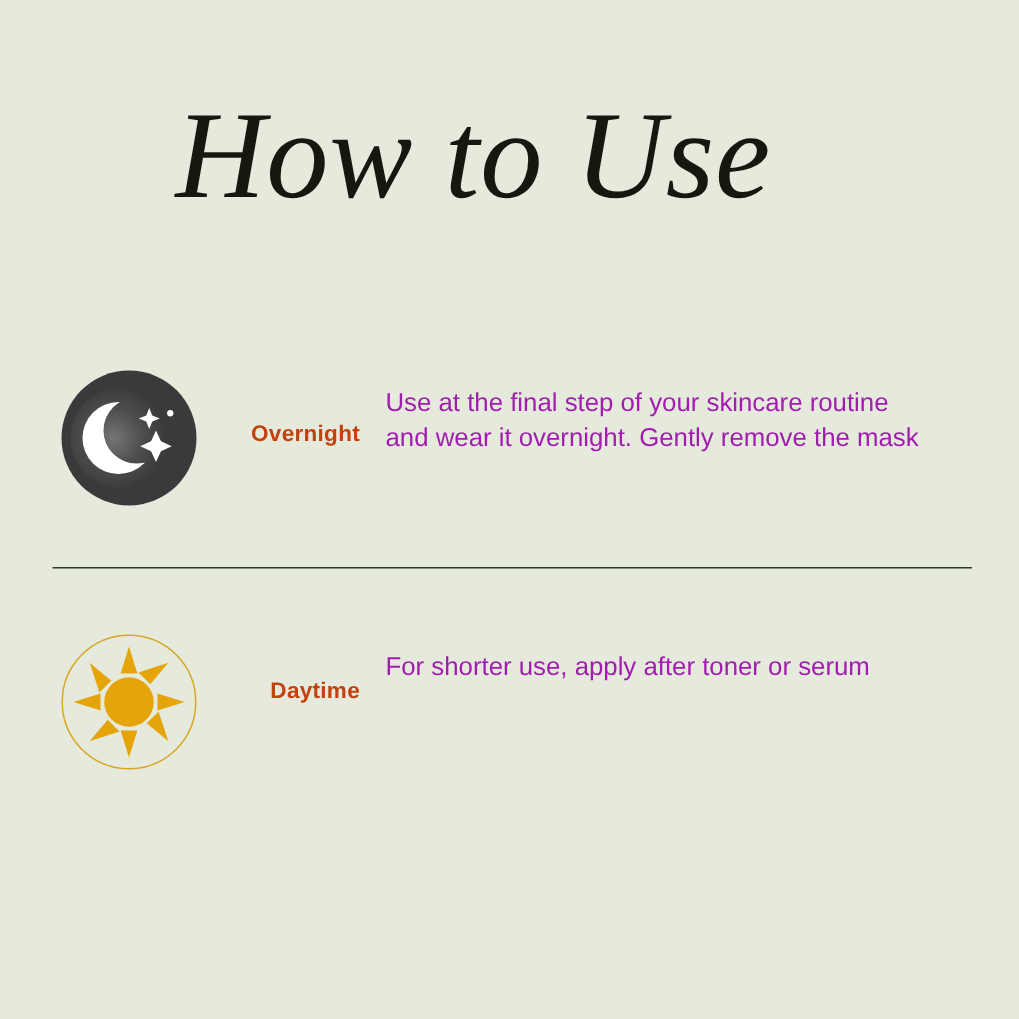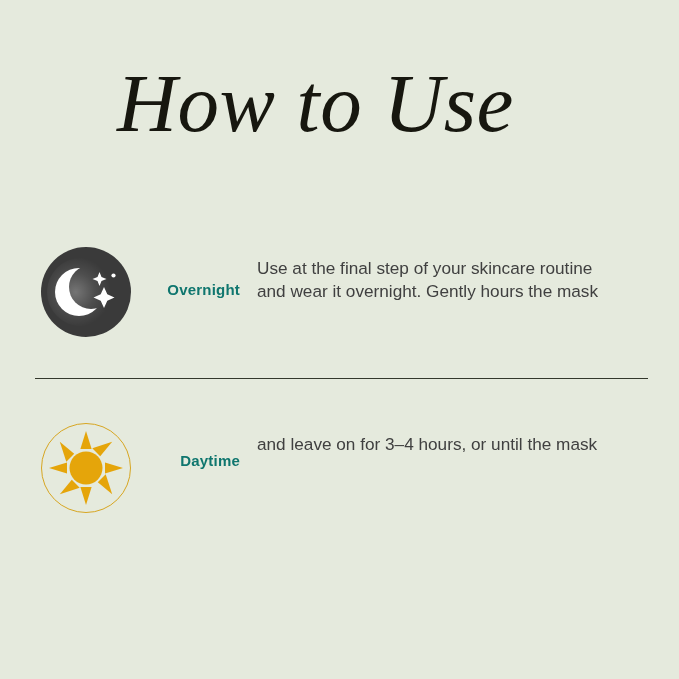--- a/index.html
+++ b/index.html
@@ -61,34 +61,34 @@
 
   .label {
     position: absolute;
     left: 140px;
     width: 100px;
     text-align: right;
     font-family: "Liberation Sans", sans-serif;
     font-weight: bold;
     font-size: 15px;
     letter-spacing: 0.2px;
-    color: #0f766e;
+    color: #c2410c;
   }
   .row-overnight .label { top: 34px; }
   .row-daytime   .label { top: 29px; }
 
   .body-text {
     position: absolute;
     left: 257px;
     width: 405px;
     font-family: "Liberation Sans", sans-serif;
     font-weight: 400;
     font-size: 17.2px;
     line-height: 23px;
-    color: #404040;
+    color: #a21caf;
   }
   .row-overnight .body-text { top: 10px; }
   .row-daytime   .body-text { top: 10px; }
   .body-text .ln { display: block; white-space: nowrap; }
 
   
   .divider {
     position: absolute;
     left: 35px;
     top: 378px;
@@ -149,21 +149,21 @@
 
           <circle cx="72.5" cy="28.5" r="2.1" fill="#ffffff"></circle>
         </svg>
       </div>
     </div>
 
     <div class="label">Overnight</div>
 
     <div class="body-text">
       <span class="ln">Use at the final step of your skincare routine</span>
-      <span class="ln">and wear it overnight. Gently hours the mask</span>
+      <span class="ln">and wear it overnight. Gently remove the mask</span>
     </div>
   </div>
 
   <div class="divider"></div>
 
   <div class="row row-daytime">
 
     <div class="icon-wrap">
       <div class="sun-ring">
         <svg class="icon-svg" width="88" height="88" viewBox="0 0 88 88">
@@ -180,17 +180,17 @@
               <path d="M17.8 17.8 L32.2 29.8 L24.3 37.7 Z"></path>
             </g>
           </g>
         </svg>
       </div>
     </div>
 
     <div class="label">Daytime</div>
 
     <div class="body-text">
-      <span class="ln">and leave on for 3–4 hours, or until the mask</span>
+      <span class="ln">For shorter use, apply after toner or serum</span>
     </div>
   </div>
 
 </div>
 
 </body></html>

